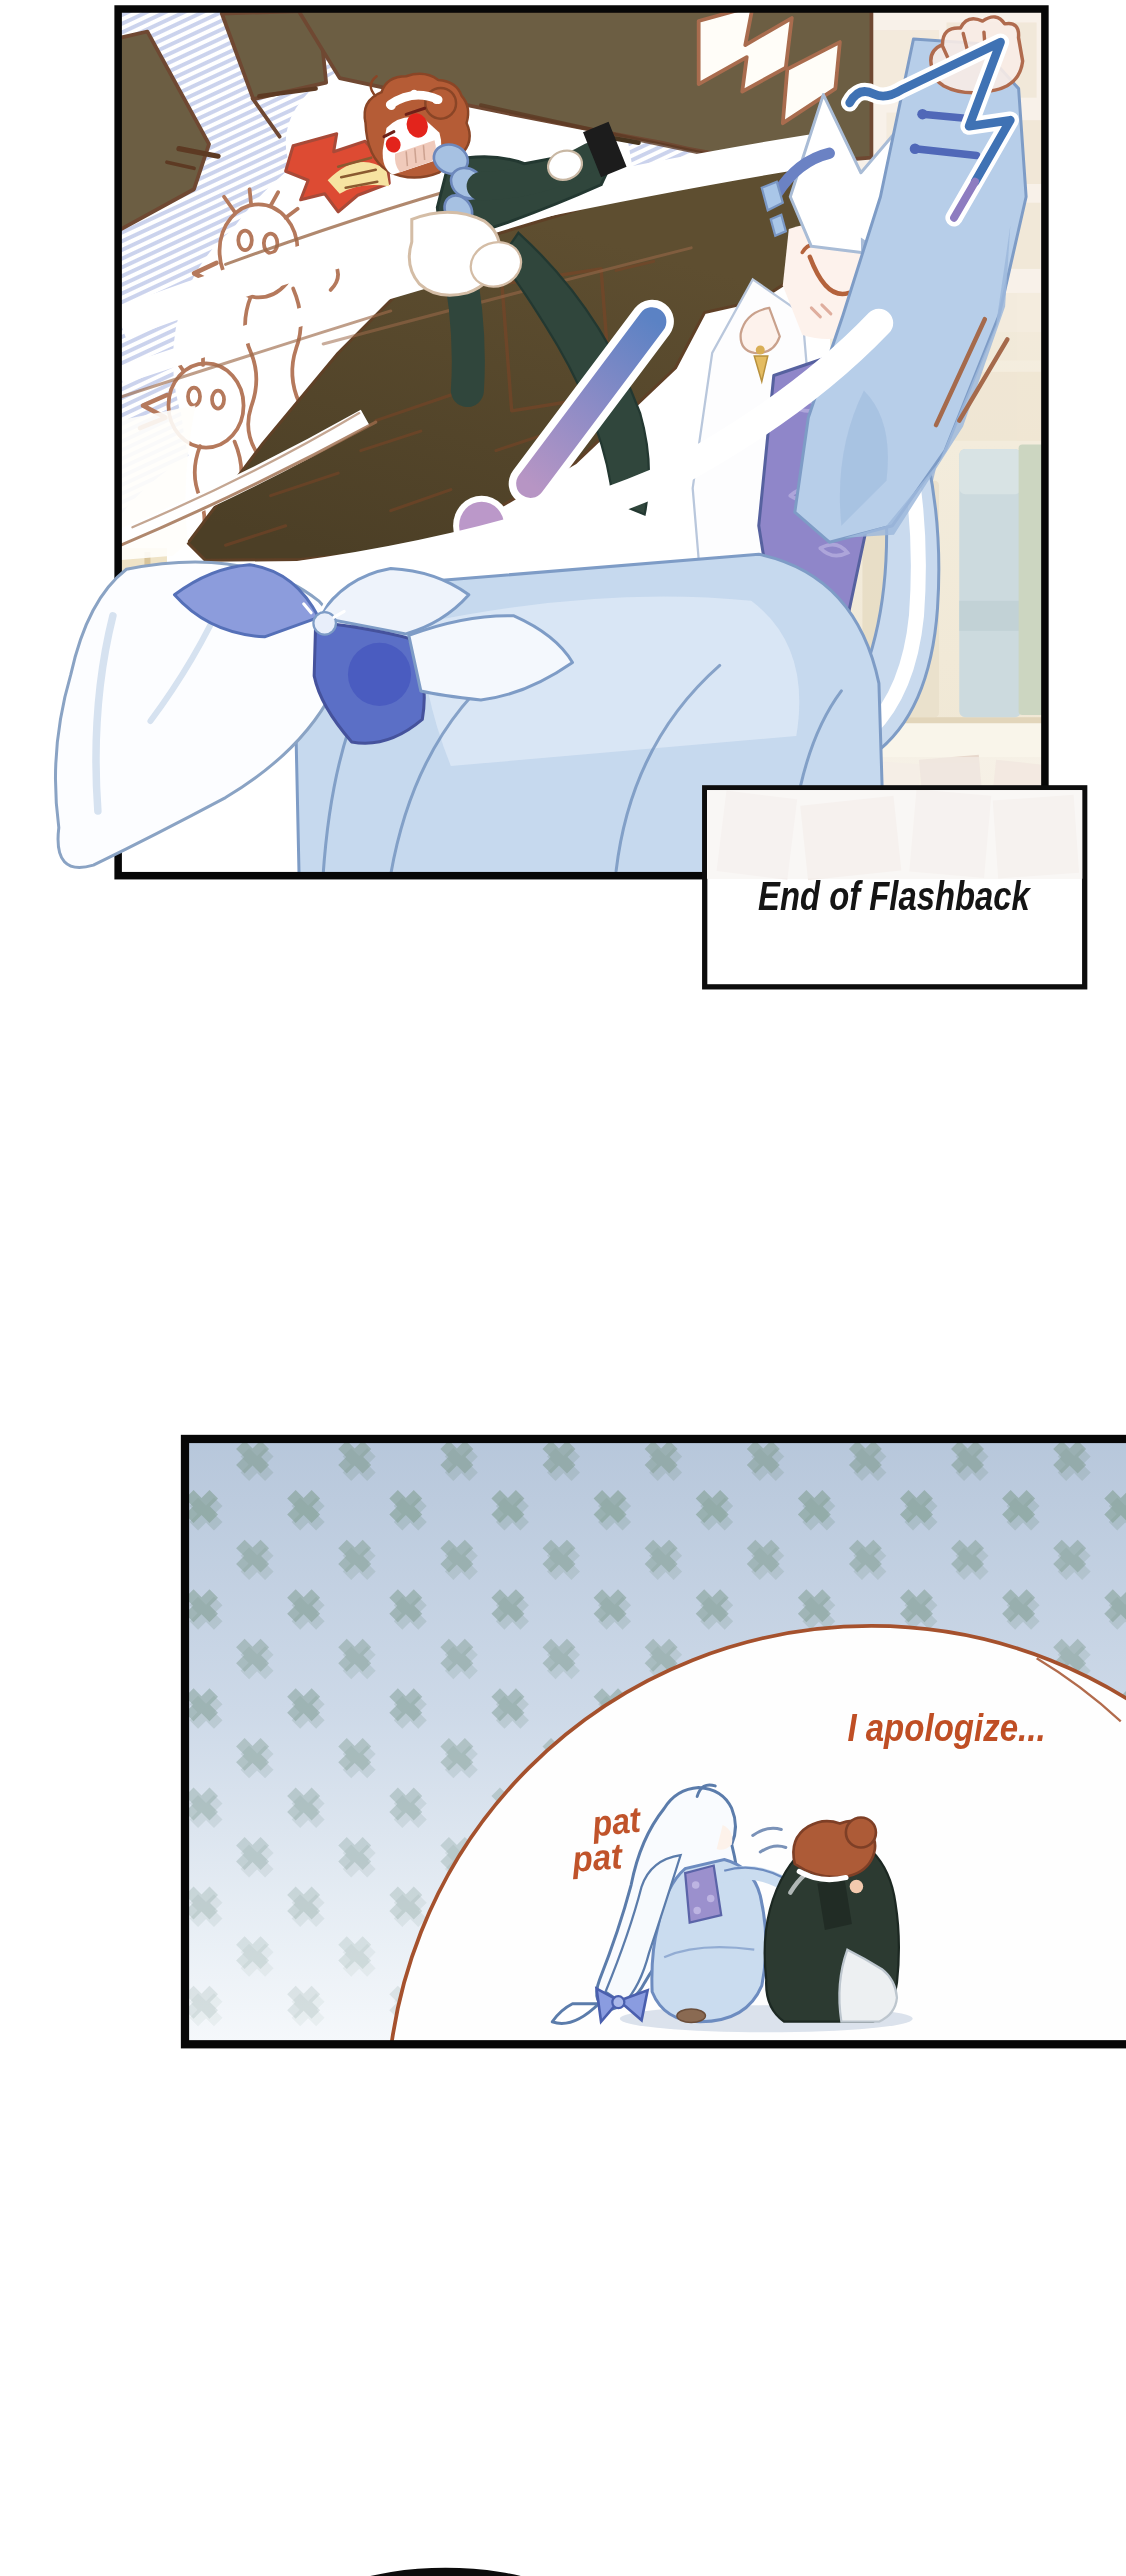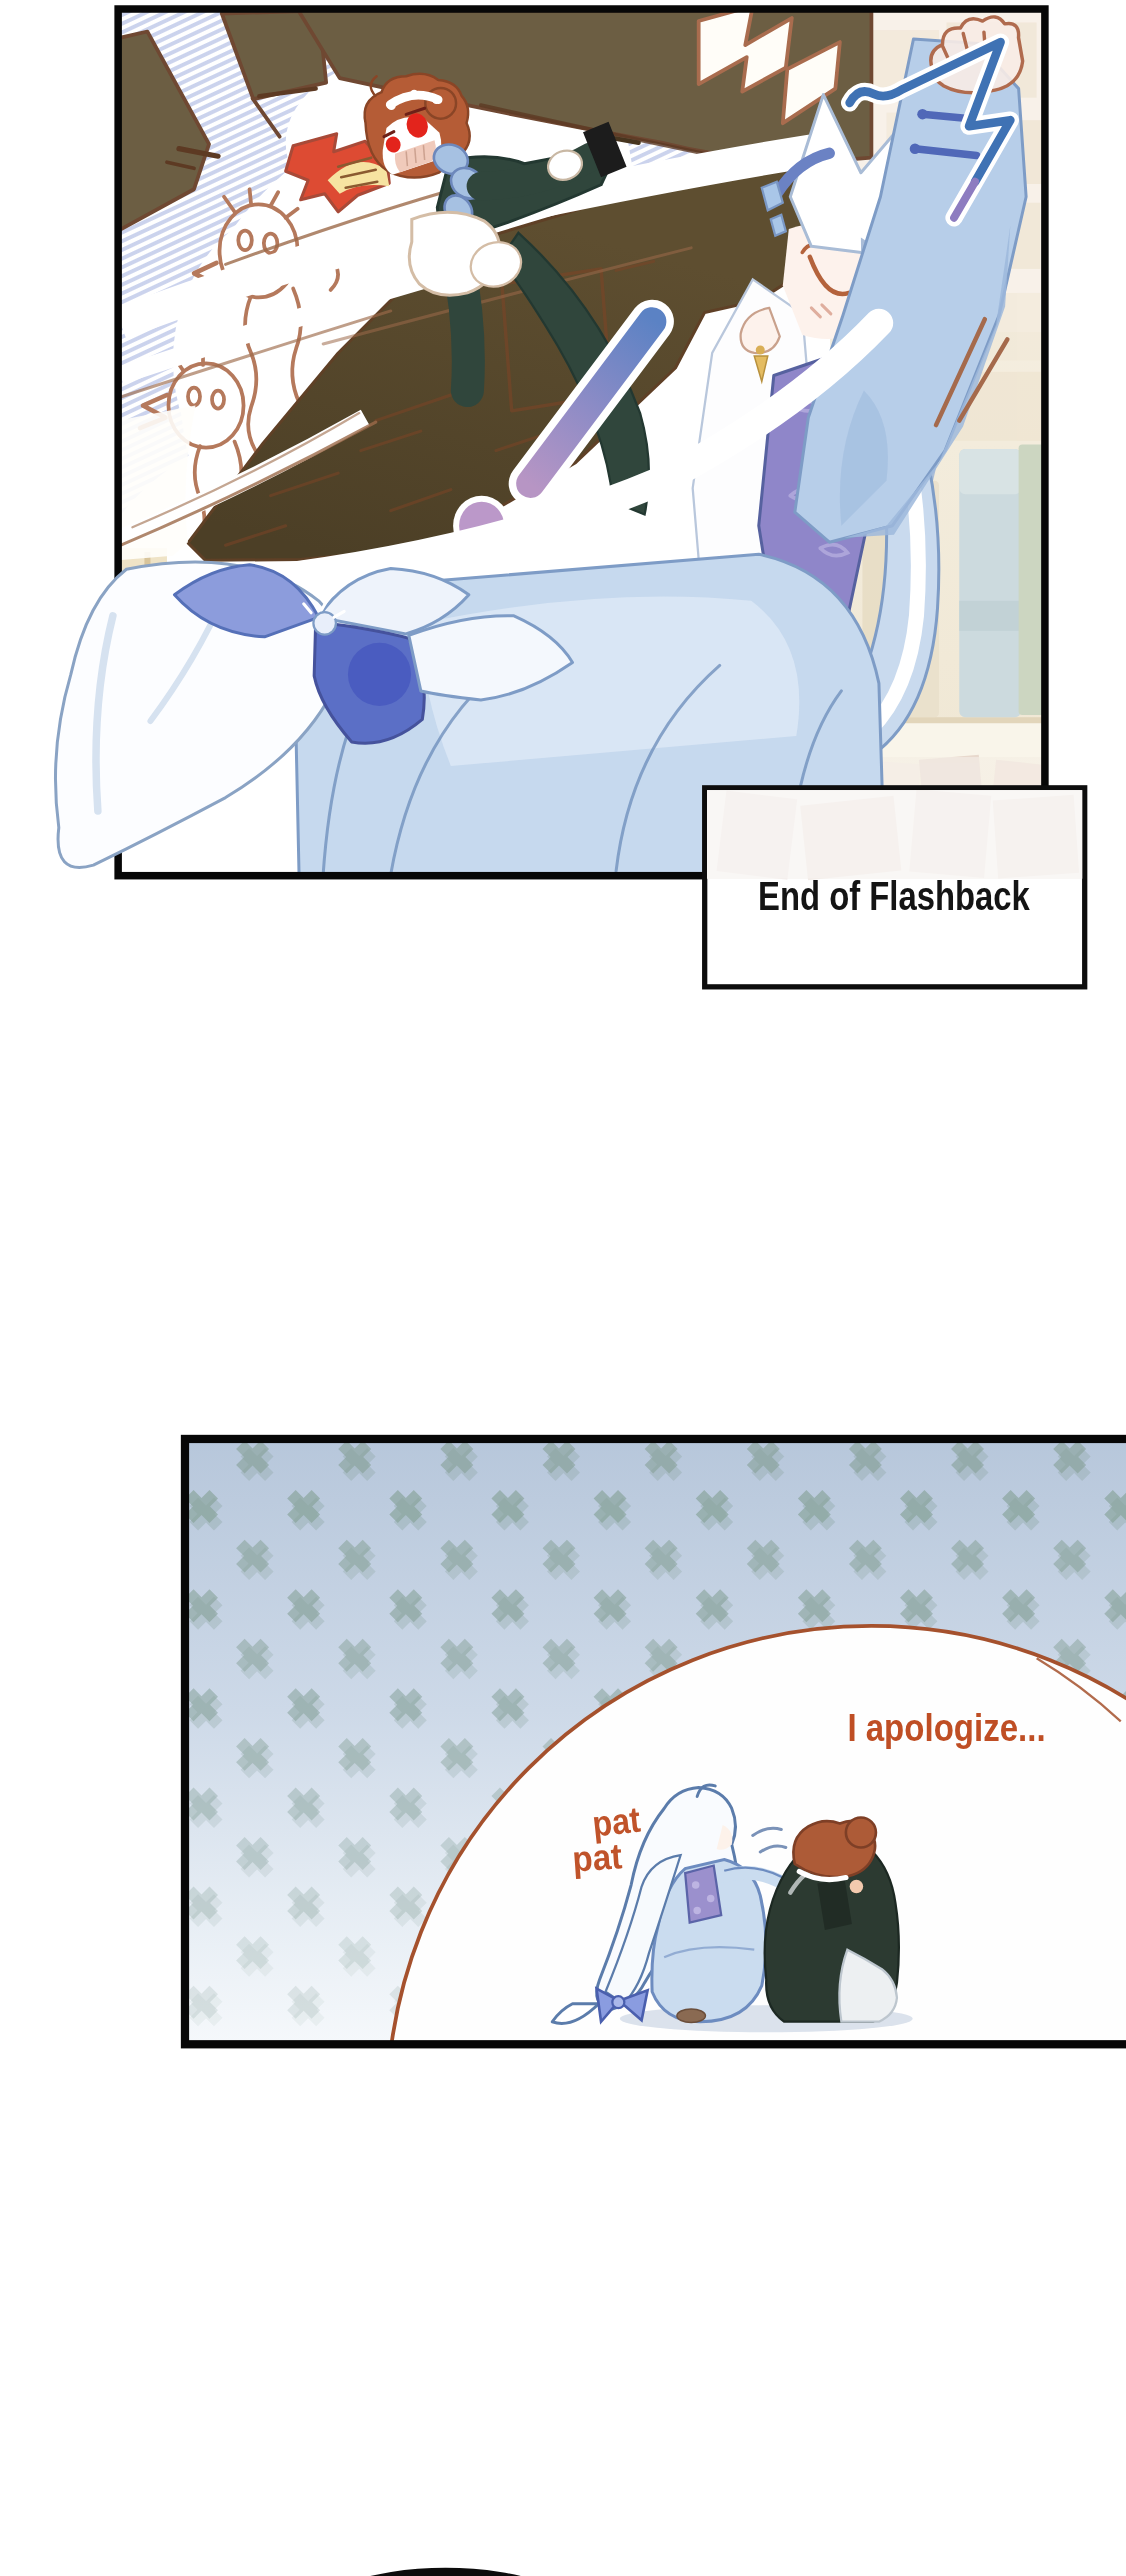--- a/index.html
+++ b/index.html
@@ -1,16 +1,16 @@
 <!DOCTYPE html>
 <html style="font-size:12px"><head>
 <meta charset="utf-8">
 <style>
 html,body{margin:0;padding:0;background:#ffffff;}
-#page{width:1127px;height:2576px;position:relative;overflow:hidden;font-family:"Liberation Sans",sans-serif;}
+#page{width:1127px;height:2576px;position:relative;overflow:hidden;font-family:"Liberation Sans",sans-serif;font-style:italic;}
 svg{display:block;}
 </style>
 </head>
 <body>
 <div id="page">
 <svg width="1127" height="2576" viewBox="0 0 1500 3430">
 <defs>
 <pattern id="stripes" width="10.5" height="10.5" patternUnits="userSpaceOnUse" patternTransform="rotate(-25)">
   <rect width="10.5" height="10.5" fill="#ffffff"></rect>
   <rect width="10.5" height="5.2" fill="#cbd3ed"></rect>

